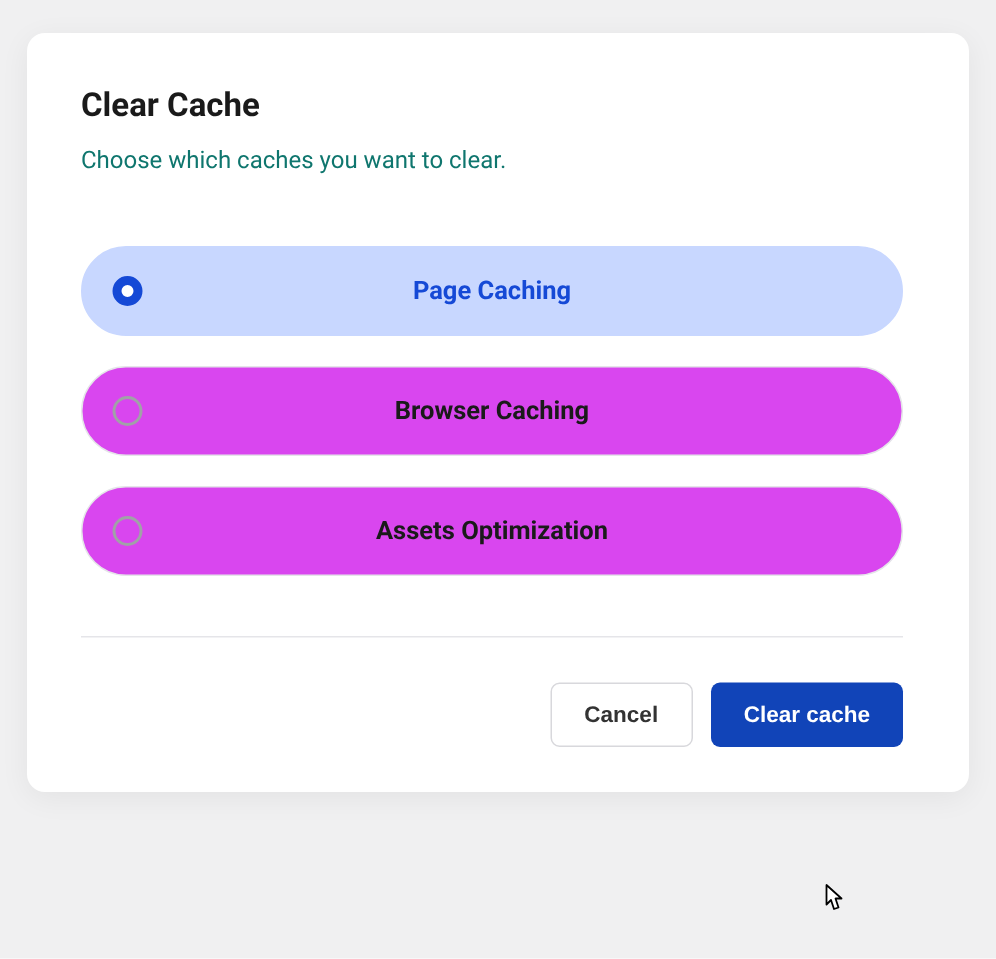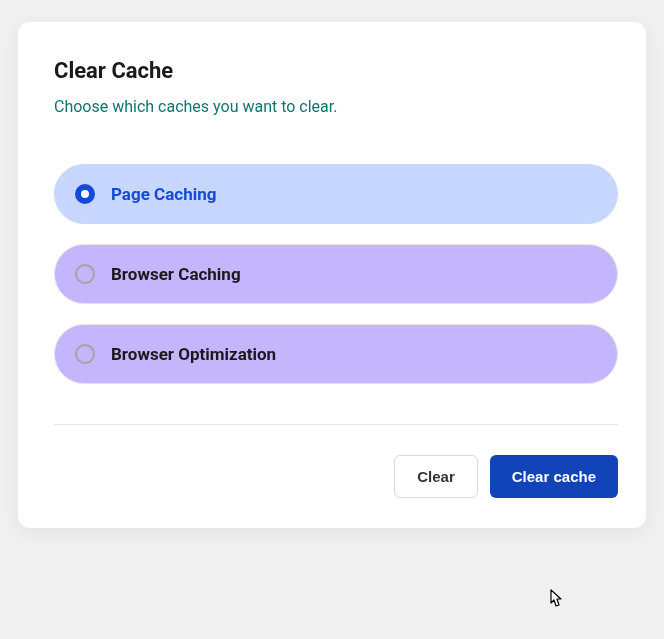--- a/index.html
+++ b/index.html
@@ -14,21 +14,21 @@
       height: 639px;
       display: flex;
       align-items: flex-start;
       justify-content: center;
       padding-top: 22px;
     }
     .modal {
       background: #ffffff;
       border-radius: 12px;
       width: 628px;
-      padding: 36px 28px 30px 36px;
+      padding: 36px 44px 30px 36px;
       box-shadow: 0 4px 20px rgba(0,0,0,0.06);
     }
     .modal-title {
       font-size: 22px;
       font-weight: 700;
       color: #1a1a1a;
       margin-bottom: 14px;
     }
     .modal-subtitle {
       font-size: 16px;
@@ -42,21 +42,21 @@
       margin-bottom: 40px;
     }
     .option {
       display: flex;
       align-items: center;
       border-radius: 32px;
       height: 60px;
       padding: 0 20px;
       cursor: pointer;
       border: 1px solid #e5e5e9;
-      background: #c4b5fd;
+      background: #d946ef;
       position: relative;
     }
     .option.selected {
       background: #c8d7ff;
       border-color: #c8d7ff;
     }
     .radio {
       width: 20px;
       height: 20px;
       border-radius: 50%;
@@ -65,20 +65,21 @@
       flex-shrink: 0;
       position: relative;
     }
     .option.selected .radio {
       border-color: #1549d6;
       border-width: 6px;
       background: #ffffff;
     }
     .option-label {
       flex: 1;
+      text-align: center;
       font-size: 17px;
       font-weight: 700;
       color: #1a1a1a;
       margin-right: 36px;
     }
     .option.selected .option-label {
       color: #1549d6;
     }
     .divider {
       border: none;
@@ -125,27 +126,27 @@
     <div class="option selected">
       <span class="radio"></span>
       <span class="option-label">Page Caching</span>
     </div>
     <div class="option">
       <span class="radio"></span>
       <span class="option-label">Browser Caching</span>
     </div>
     <div class="option">
       <span class="radio"></span>
-      <span class="option-label">Browser Optimization</span>
+      <span class="option-label">Assets Optimization</span>
     </div>
   </div>
 
   <hr class="divider">
 
   <div class="actions">
-    <button class="btn btn-secondary">Clear</button>
+    <button class="btn btn-secondary">Cancel</button>
     <button class="btn btn-primary">Clear cache</button>
   </div>
 </div>
 
 <svg class="cursor" width="20" height="24" viewBox="0 0 20 24">
   <path d="M6 2 L6 15 L9 12 L11 18 L14 17 L12 11 L16 11 Z" fill="#ffffff" stroke="#000000" stroke-width="1.2" stroke-linejoin="round"></path>
 </svg>
 
 </body></html>

